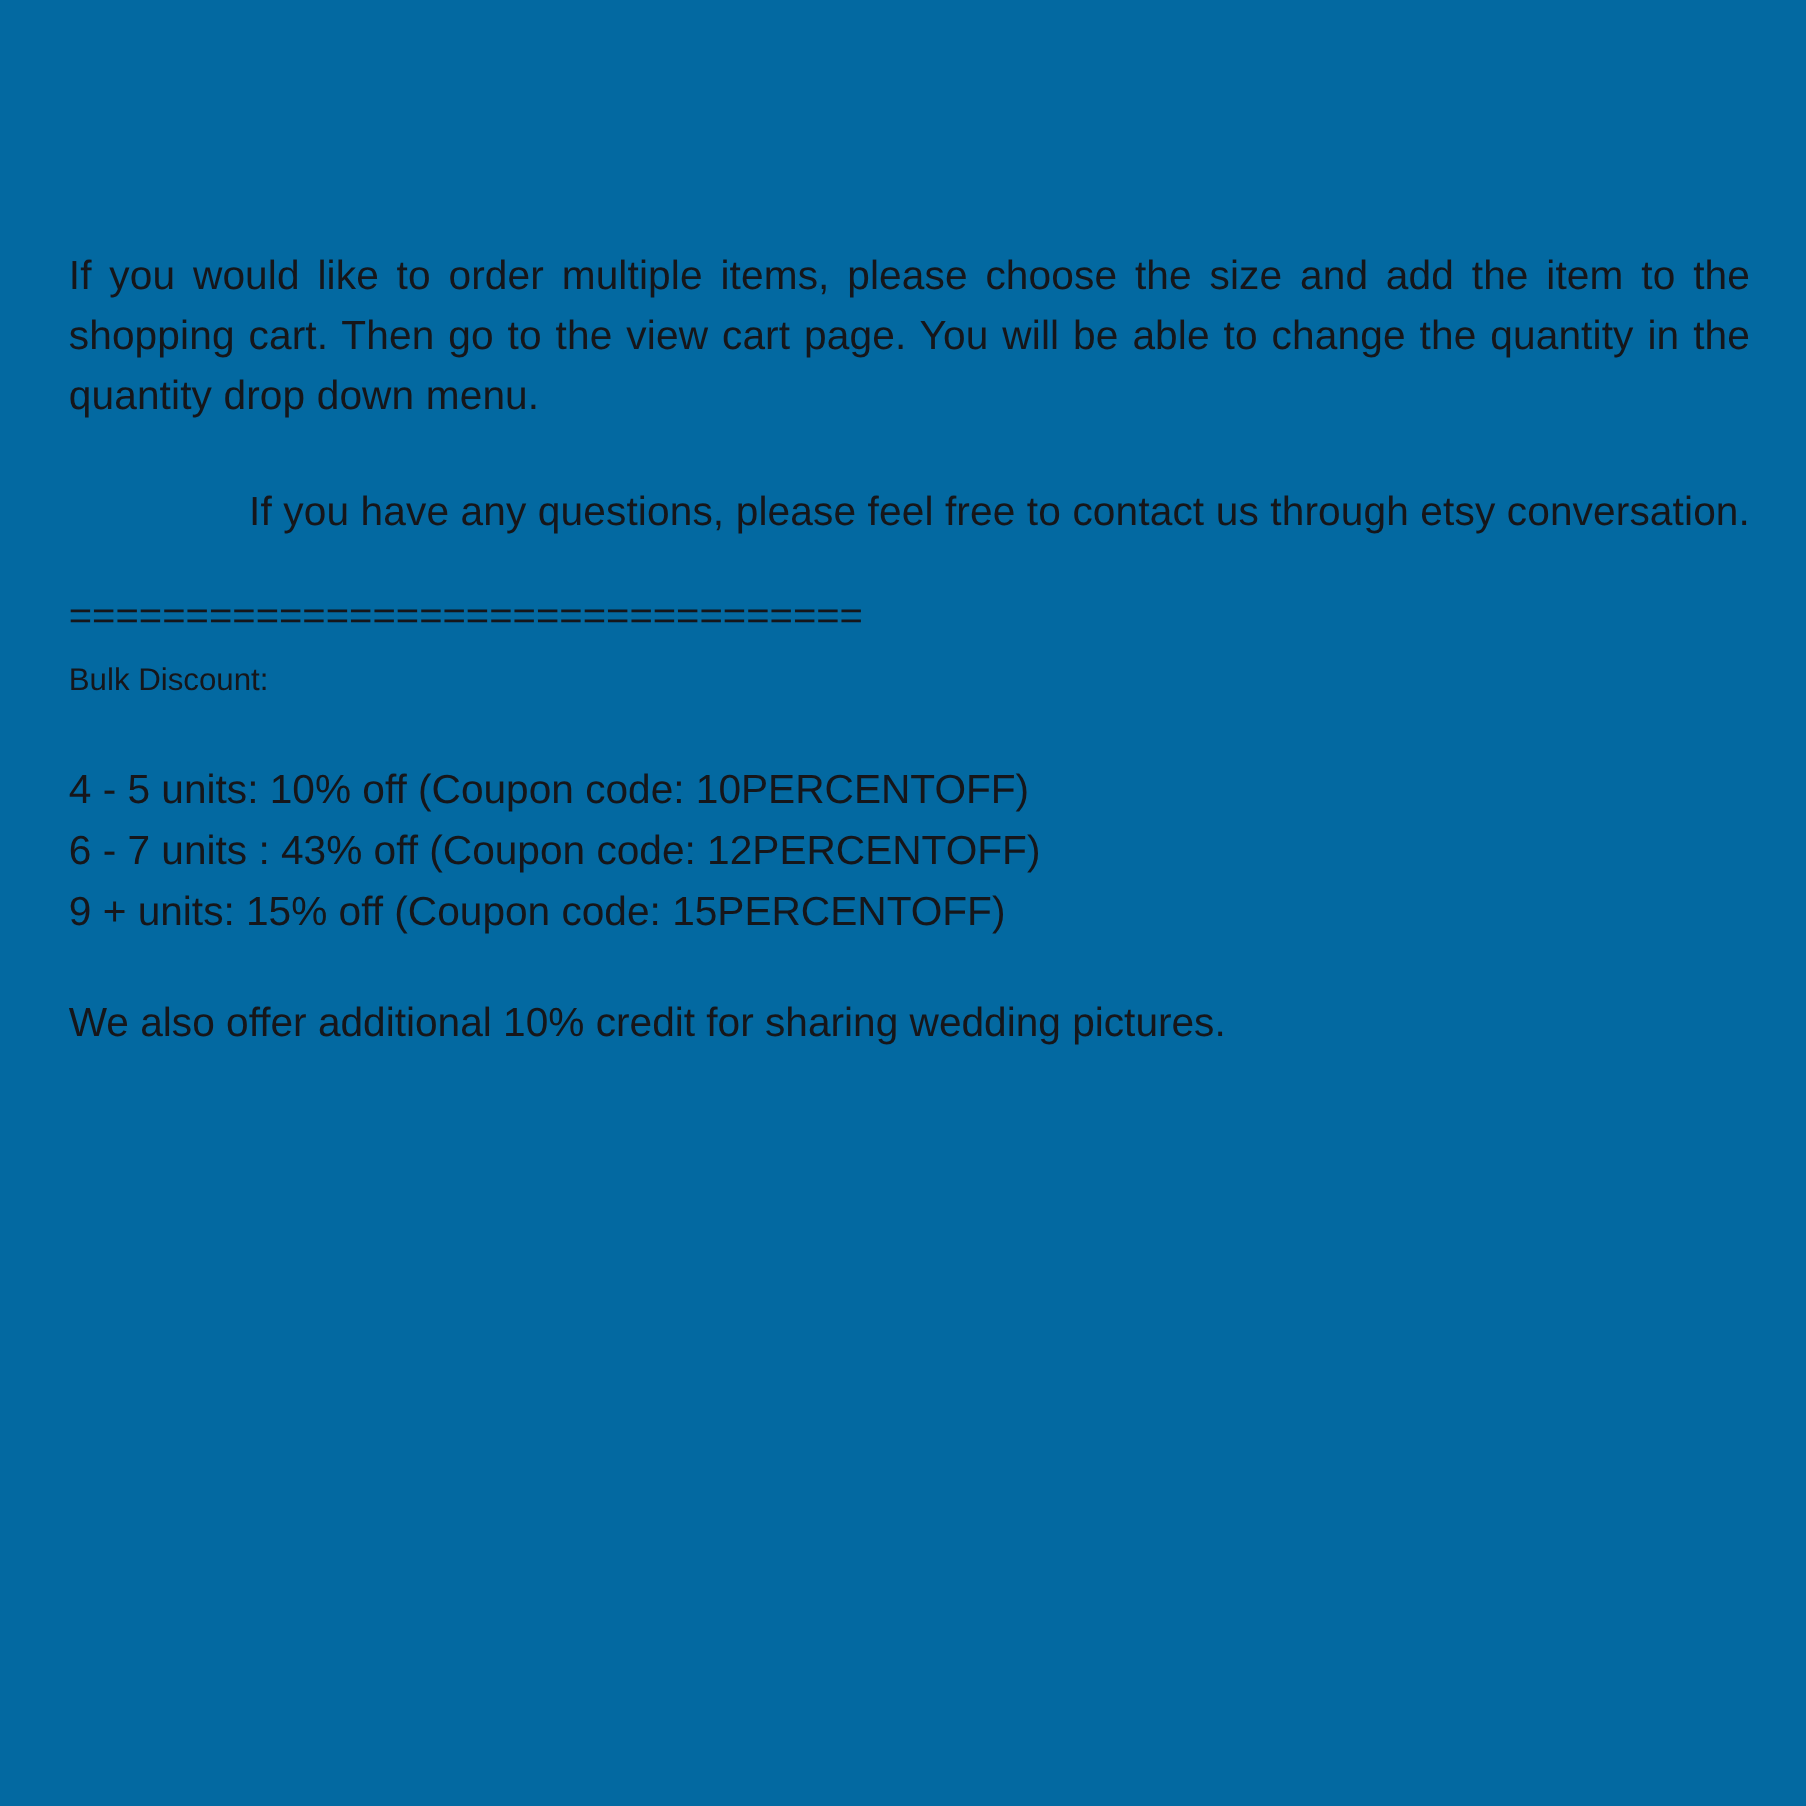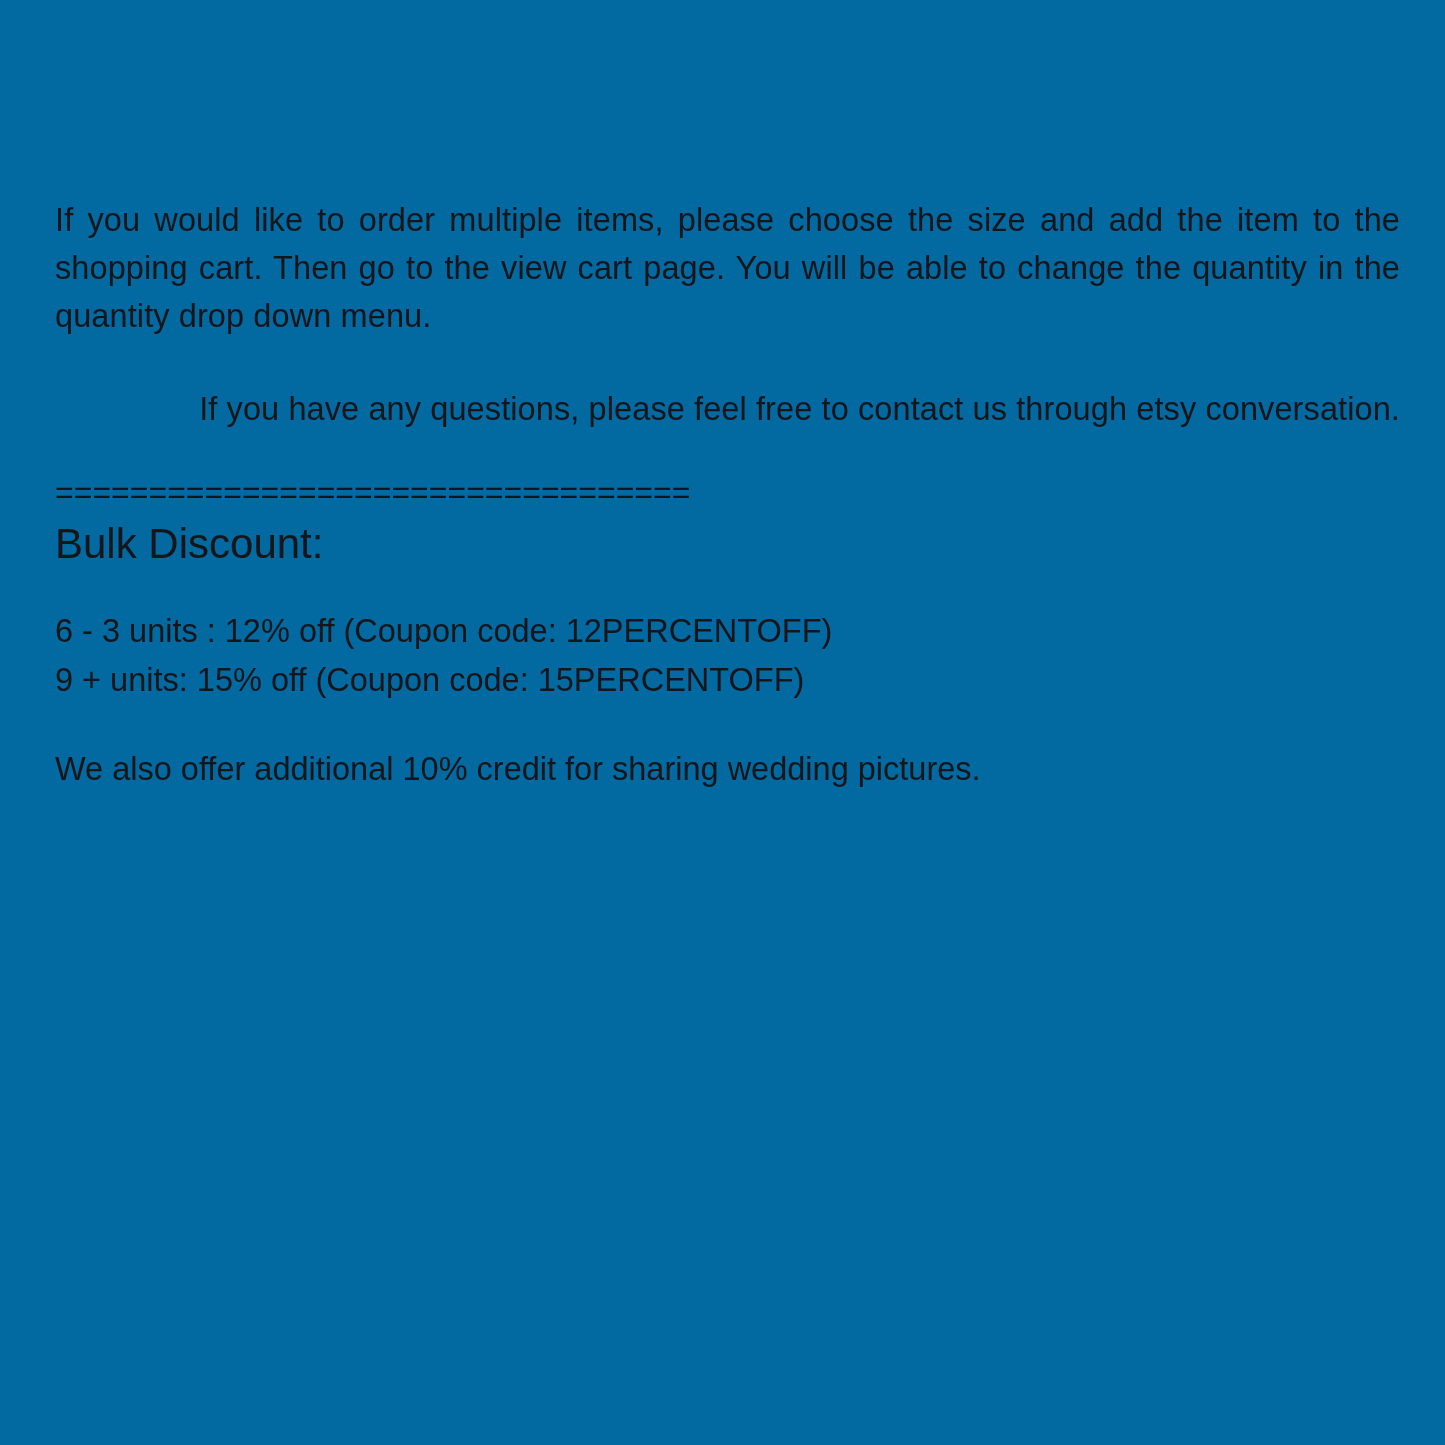--- a/index.html
+++ b/index.html
@@ -39,21 +39,21 @@
   .spacer-md { height: 42px; }
   .spacer-sm { height: 40px; }
   .rule {
     font-size: 32px;
     line-height: 34px;
     letter-spacing: 0px;
     white-space: nowrap;
     margin: 0;
   }
   .heading {
-    font-size: 42px;
+    font-size: 25px;
     line-height: 46px;
     margin: 0;
     padding-top: 12px;
   }
   .list {
     margin: 0;
     padding: 0;
     list-style: none;
   }
   .list li {
@@ -81,21 +81,22 @@
 
     <div class="spacer-md"></div>
 
     <div class="rule">==================================</div>
 
     <div class="heading">Bulk Discount:</div>
 
     <div class="spacer-sm"></div>
 
     <ul class="list">
-      <li>6 - 3 units : 12% off (Coupon code: 12PERCENTOFF)</li>
+      <li>4 - 5 units: 10% off (Coupon code: 10PERCENTOFF)</li>
+      <li>6 - 7 units : 43% off (Coupon code: 12PERCENTOFF)</li>
       <li>9 + units: 15% off (Coupon code: 15PERCENTOFF)</li>
     </ul>
 
     <div class="spacer-sm"></div>
 
     <div class="closing">
       <p>We also offer additional 10% credit for sharing wedding pictures.</p>
     </div>
 
   </div>

